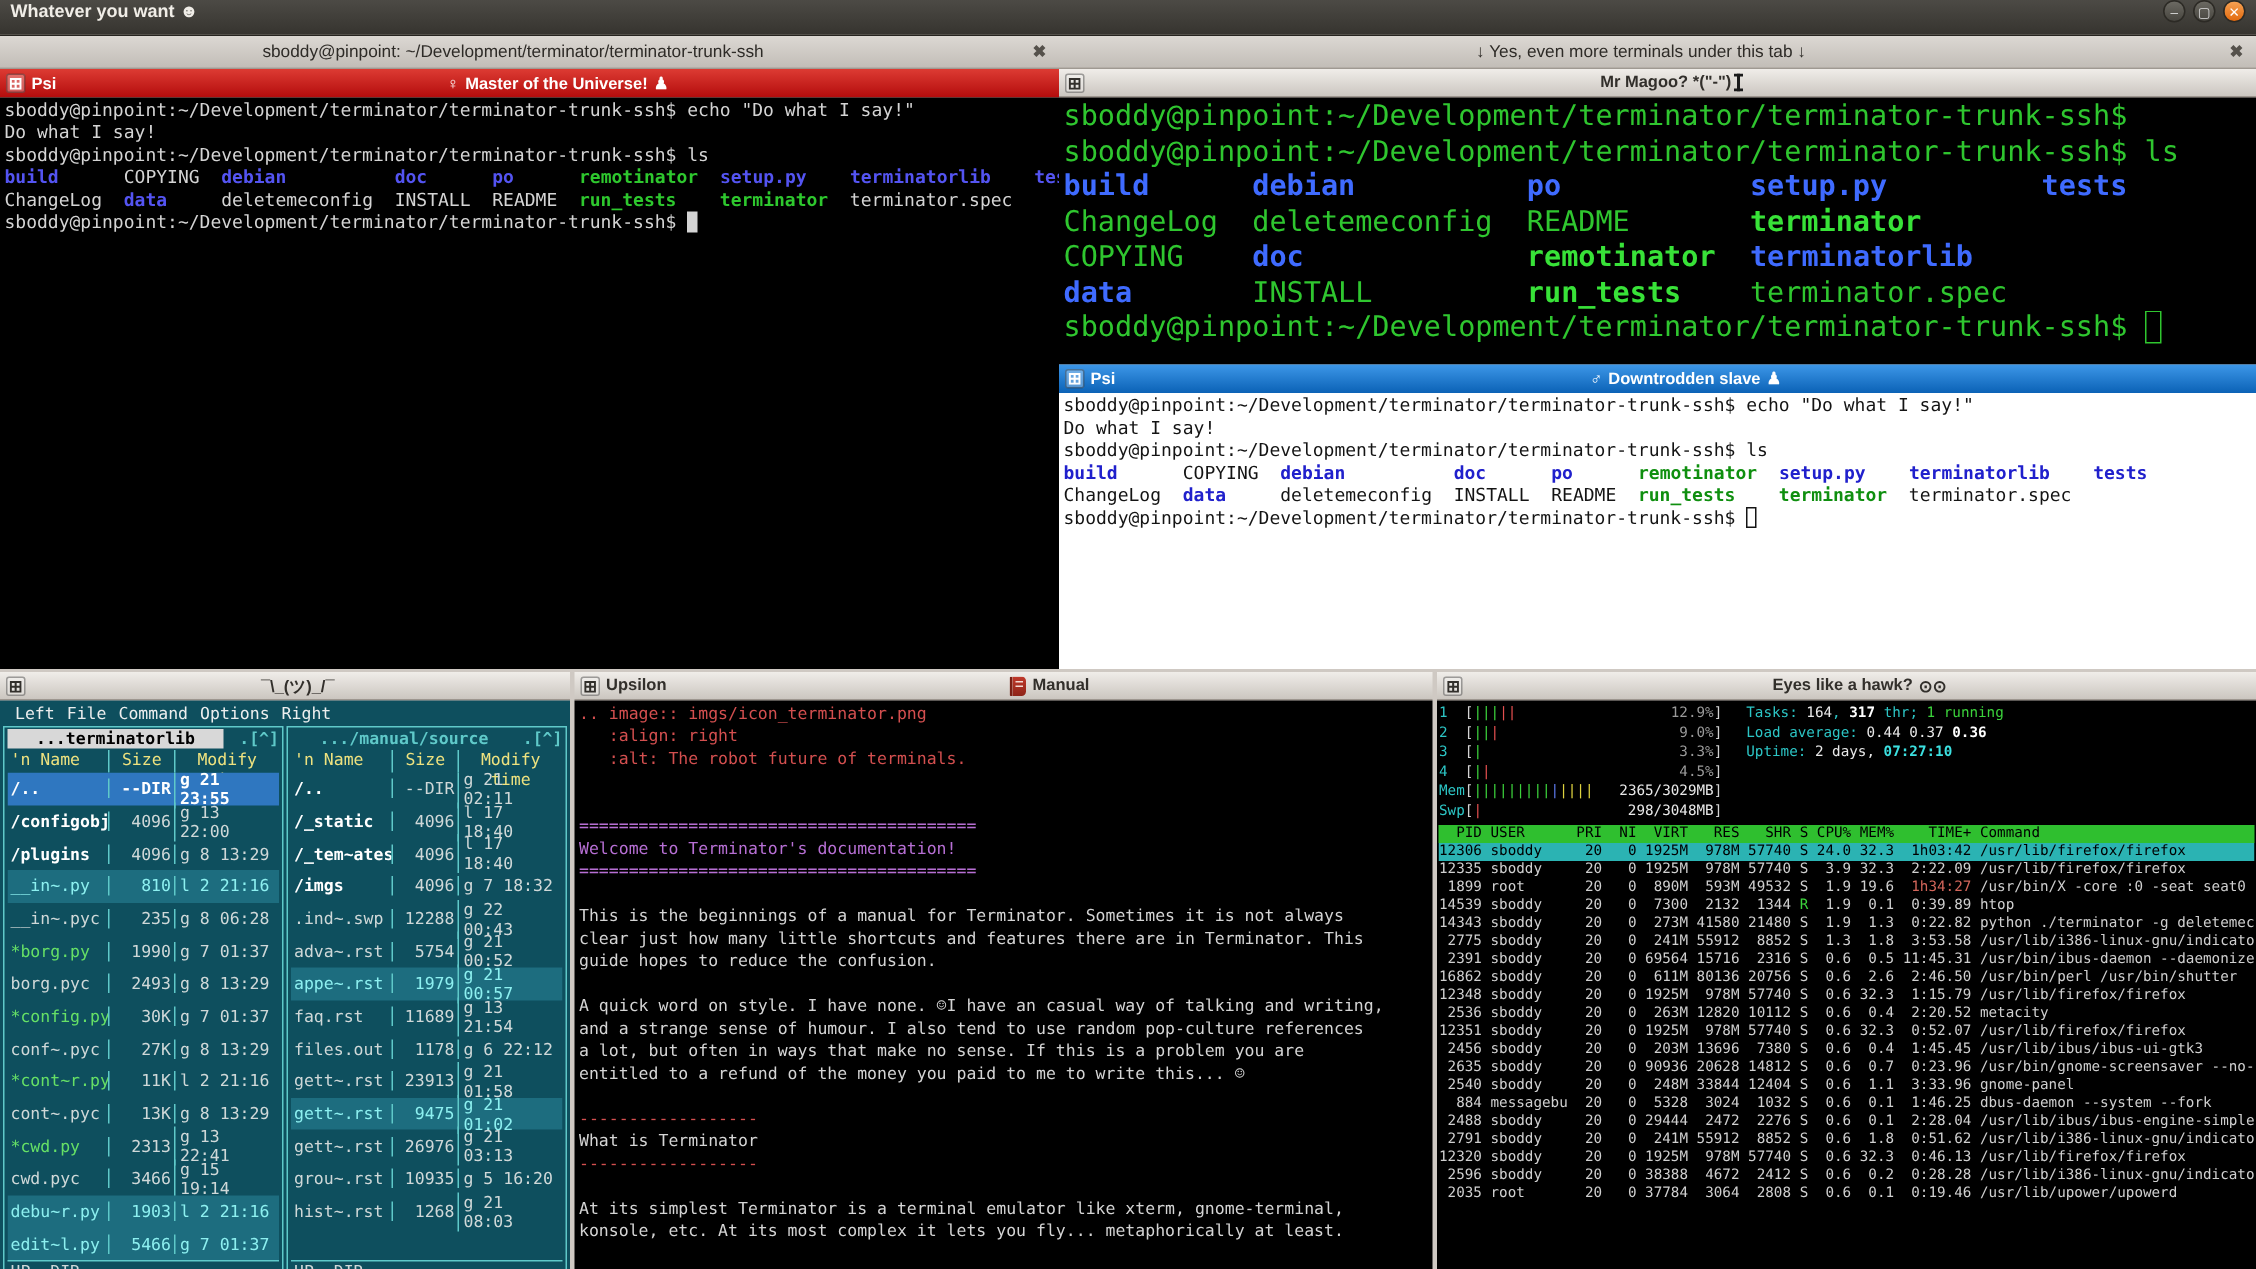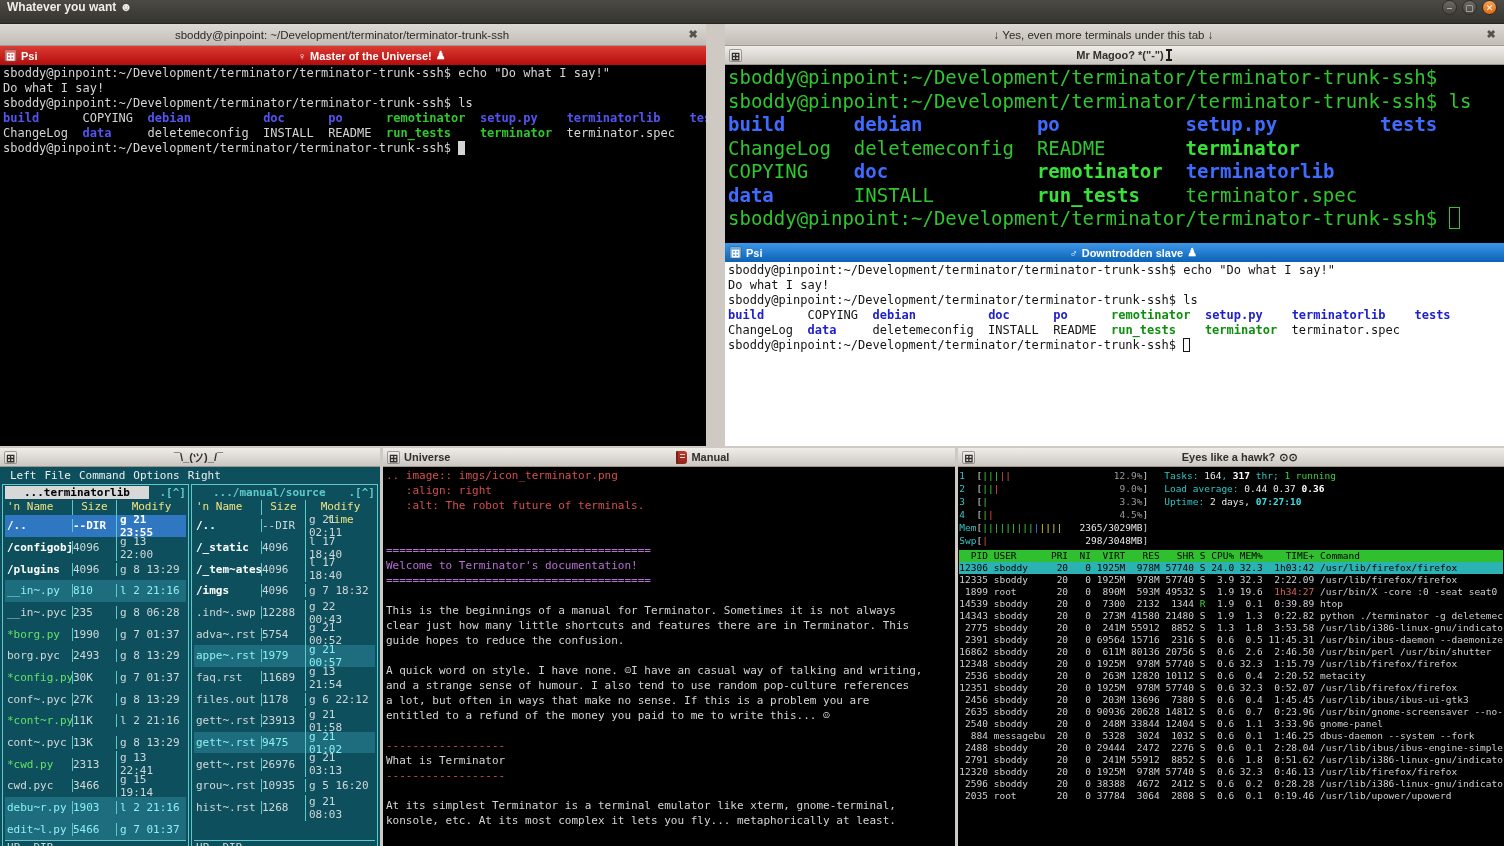--- a/index.html
+++ b/index.html
@@ -9,21 +9,21 @@
   
   .wtb{height:24px;background:linear-gradient(#4c4a45,#36342f);display:flex;padding:0 7px;border-bottom:1px solid #26241f;flex:0 0 24px}
   .wtitle{color:#f0ede7;font-weight:bold;font-size:12px;flex:1}
   .wbtns{display:flex;gap:5px}
   .wbtn{width:15px;height:15px;border-radius:50%;display:flex;align-items:center;justify-content:center;font-size:9px;color:#ddd;background:linear-gradient(#6c6a63,#47453f);border:1px solid #2c2a25;cursor:pointer}
   .wbtn.close{background:linear-gradient(#f7a254,#e26a0e);color:#fff}
 
   
   .toprow{display:flex;height:422px;flex:0 0 422px}
   .nb{display:flex;flex-direction:column}
-  .nb.left{width:706px;margin-right:19px}
+  .nb.left{width:706px;margin-right:0}
   .nb.right{flex:1}
   .tabbar{height:22px;flex:0 0 22px;background:linear-gradient(#dcd8d3,#c2bdb7);border-bottom:1px solid #9f9992;display:flex;align-items:center}
   .tabtitle{flex:1;text-align:center;font-size:11.5px;color:#2e2b27}
   .tabclose{width:18px;text-align:center;margin-right:4px;color:#55514b;font-size:11px;font-weight:bold;cursor:pointer}
 
   
   .ptitle{height:19px;flex:0 0 19px;display:flex;align-items:center;font-size:11px;font-weight:bold;padding:0 4px;gap:4px}
   .ptitle.grey{background:linear-gradient(#f0ede9,#cbc6c0);color:#322f2b;border-bottom:1px solid #9d968f}
   .ptitle.red{background:linear-gradient(#dd3b33,#b30c0c);color:#fff}
   .ptitle.blue{background:linear-gradient(#3d97e8,#0b62b6);color:#fff}
@@ -71,21 +71,21 @@
   .mcpath .pth{padding:0 19px;color:#5fc9c9}
   .mcpanel.active .mcpath .pth{background:#d8d8d8;color:#000}
   .mcpath .corner{margin-left:auto;color:#5fc9c9}
   .mchdr{display:flex;height:15px;flex:0 0 15px;color:#eee27f}
   .mchdr .hn{flex:1;padding-left:2px}
   .mchdr .hs{width:44px;text-align:center;border-left:1px solid #5fc9c9}
   .mchdr .ht{width:70px;text-align:center;border-left:1px solid #5fc9c9}
   .mcrows{flex:1;display:flex;flex-direction:column;overflow:hidden}
   .mcrow{display:flex;flex:1;align-items:center;min-height:0;cursor:default}
   .mcrow .n{flex:1;overflow:hidden;padding-left:2px}
-  .mcrow .s{width:44px;text-align:left;border-left:1px solid #5fc9c9;padding-right:2px}
+  .mcrow .s{width:44px;text-align:right;border-left:1px solid #5fc9c9;padding-right:2px}
   .mcrow .t{width:70px;border-left:1px solid #5fc9c9;padding-left:3px}
   .mcrow.dir .n{color:#fff;font-weight:bold}
   .mcrow.exec .n{color:#66e066}
   .mcrow.hl{background:#1d6d7f;color:#8df0f0}
   .mcrow.hl .n{color:#8df0f0}
   .mcrow.cursor{background:#2f77c0;color:#fff;font-weight:bold}
   .mcrow.cursor .n{color:#fff}
   .mcsep{border-top:1px solid #5fc9c9;flex:0 0 1px}
   .mcupdir{height:15px;flex:0 0 15px;padding-left:2px}
 
@@ -377,21 +377,21 @@
 
           </div>
         </div>
 
       </div>
     </div>
 
     <div class="bpane man-pane">
       <div class="ptitle grey">
         <span class="gicon">⊞</span>
-        <span>Universe</span>
+        <span>Upsilon</span>
         <span class="ptext">
           <span class="book"></span>
           <span>Manual</span>
         </span>
       </div>
       <div class="term term-dark vim"><div class="tl"><span class="t-red">.. image:: imgs/icon_terminator.png</span></div><div class="tl"><span class="t-red">   :align: right</span></div><div class="tl"><span class="t-red">   :alt: The robot future of terminals.</span></div><div class="tl">&nbsp;</div><div class="tl">&nbsp;</div><div class="tl"><span class="t-pur">========================================</span></div><div class="tl"><span class="t-pur">Welcome to Terminator's documentation!</span></div><div class="tl"><span class="t-pur">========================================</span></div><div class="tl">&nbsp;</div><div class="tl"><span>This is the beginnings of a manual for Terminator. Sometimes it is not always</span></div><div class="tl"><span>clear just how many little shortcuts and features there are in Terminator. This</span></div><div class="tl"><span>guide hopes to reduce the confusion.</span></div><div class="tl">&nbsp;</div><div class="tl"><span>A quick word on style. I have none. ☺I have an casual way of talking and writing,</span></div><div class="tl"><span>and a strange sense of humour. I also tend to use random pop-culture references</span></div><div class="tl"><span>a lot, but often in ways that make no sense. If this is a problem you are</span></div><div class="tl"><span>entitled to a refund of the money you paid to me to write this... ☺</span></div><div class="tl">&nbsp;</div><div class="tl"><span class="t-red">------------------</span></div><div class="tl"><span>What is Terminator</span></div><div class="tl"><span class="t-red">------------------</span></div><div class="tl">&nbsp;</div><div class="tl"><span>At its simplest Terminator is a terminal emulator like xterm, gnome-terminal,</span></div><div class="tl"><span>konsole, etc. At its most complex it lets you fly... metaphorically at least.</span></div></div>
 
     </div>
 
     <div class="bpane htop-pane">

